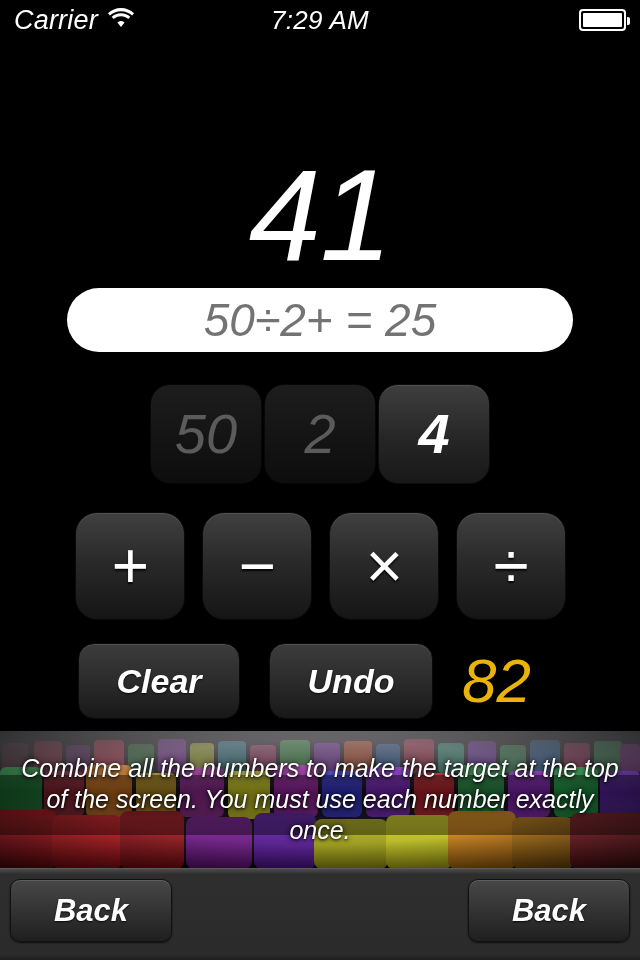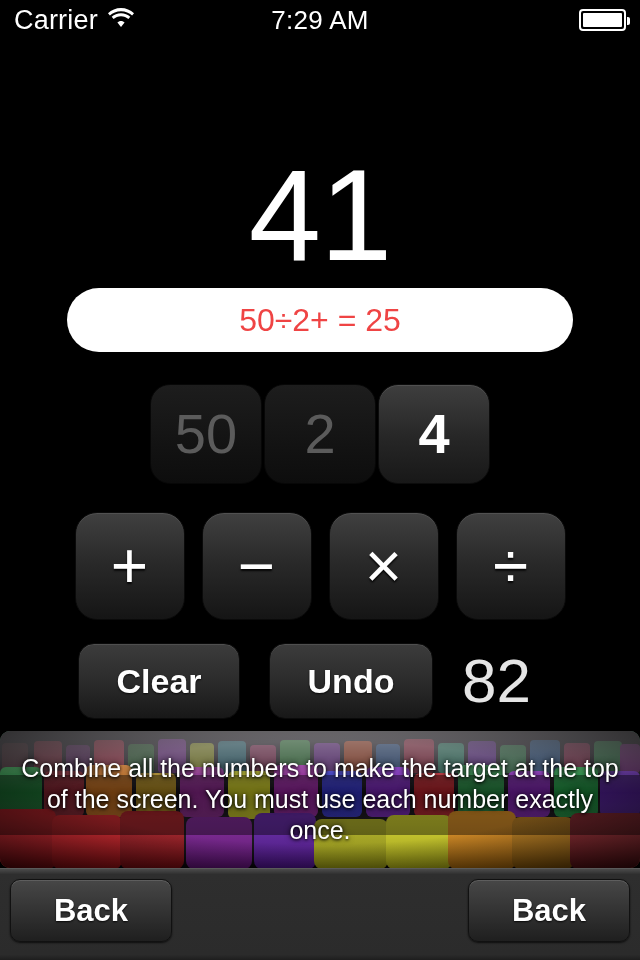--- a/index.html
+++ b/index.html
@@ -13,20 +13,21 @@
     overflow: hidden;
     font-family: "Liberation Sans", sans-serif;
     -webkit-font-smoothing: antialiased;
   }
   .screen {
     position: relative;
     width: 640px;
     height: 960px;
     background: #000;
     overflow: hidden;
+    font-style: italic;
   }
 
   
   .status-bar {
     position: absolute;
     top: 0; left: 0;
     width: 640px;
     height: 40px;
     color: #ffffff;
     display: flex;
@@ -103,22 +104,22 @@
     width: 506px;
     height: 64px;
     background: #ffffff;
     border-radius: 32px;
     display: flex;
     align-items: center;
     justify-content: center;
     box-sizing: border-box;
   }
   .expression-text {
-    color: #ef4444;
-    font-size: 32px;
+    color: #737373;
+    font-size: 46px;
     font-weight: 400;
     letter-spacing: 0px;
   }
 
   
   .numbers-row {
     position: absolute;
     top: 384px;
     left: 0;
     width: 640px;
@@ -209,36 +210,35 @@
     text-shadow: 0 1px 2px rgba(0,0,0,0.8);
   }
   .btn-clear { left: 78px; width: 162px; }
   .btn-undo  { left: 269px; width: 164px; }
   .score {
     position: absolute;
     left: 462px;
     top: 2px;
     width: 130px;
     text-align: left;
-    color: #e5e5e5;
+    color: #eab308;
     font-size: 62px;
     font-weight: 300;
     line-height: 72px;
   }
 
   
   .banner {
     position: absolute;
     top: 731px;
     left: 0;
     width: 640px;
     height: 137px;
     overflow: hidden;
     background: #14532d;
-    border-radius: 10px;
   }
   .banner-art {
     position: absolute;
     inset: 0;
   }
   .banner-text {
     position: absolute;
     left: 0;
     top: 0;
     width: 640px;

